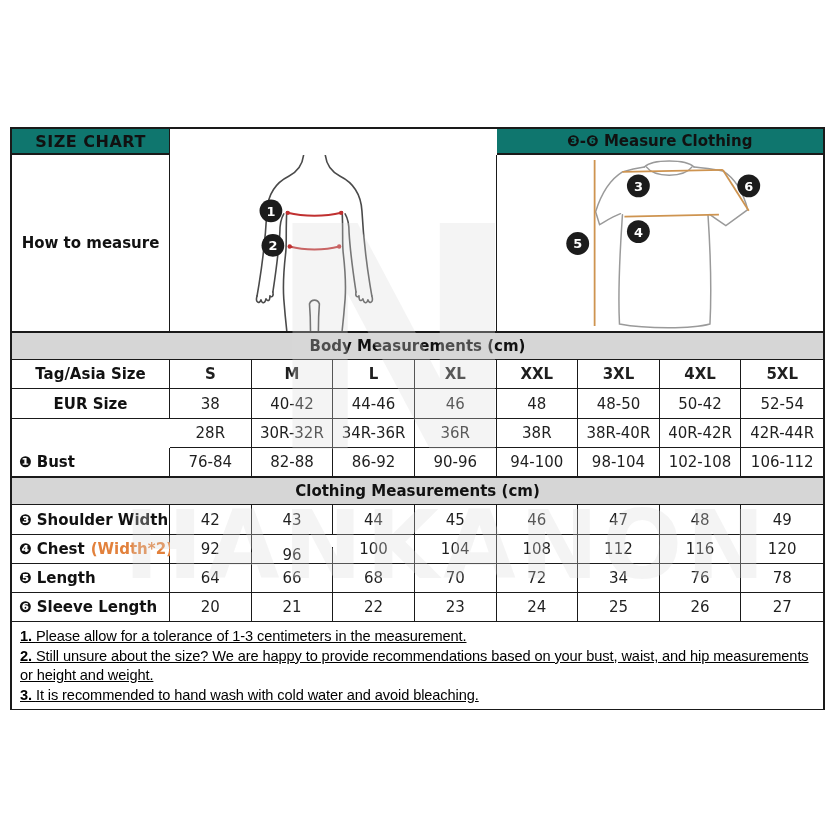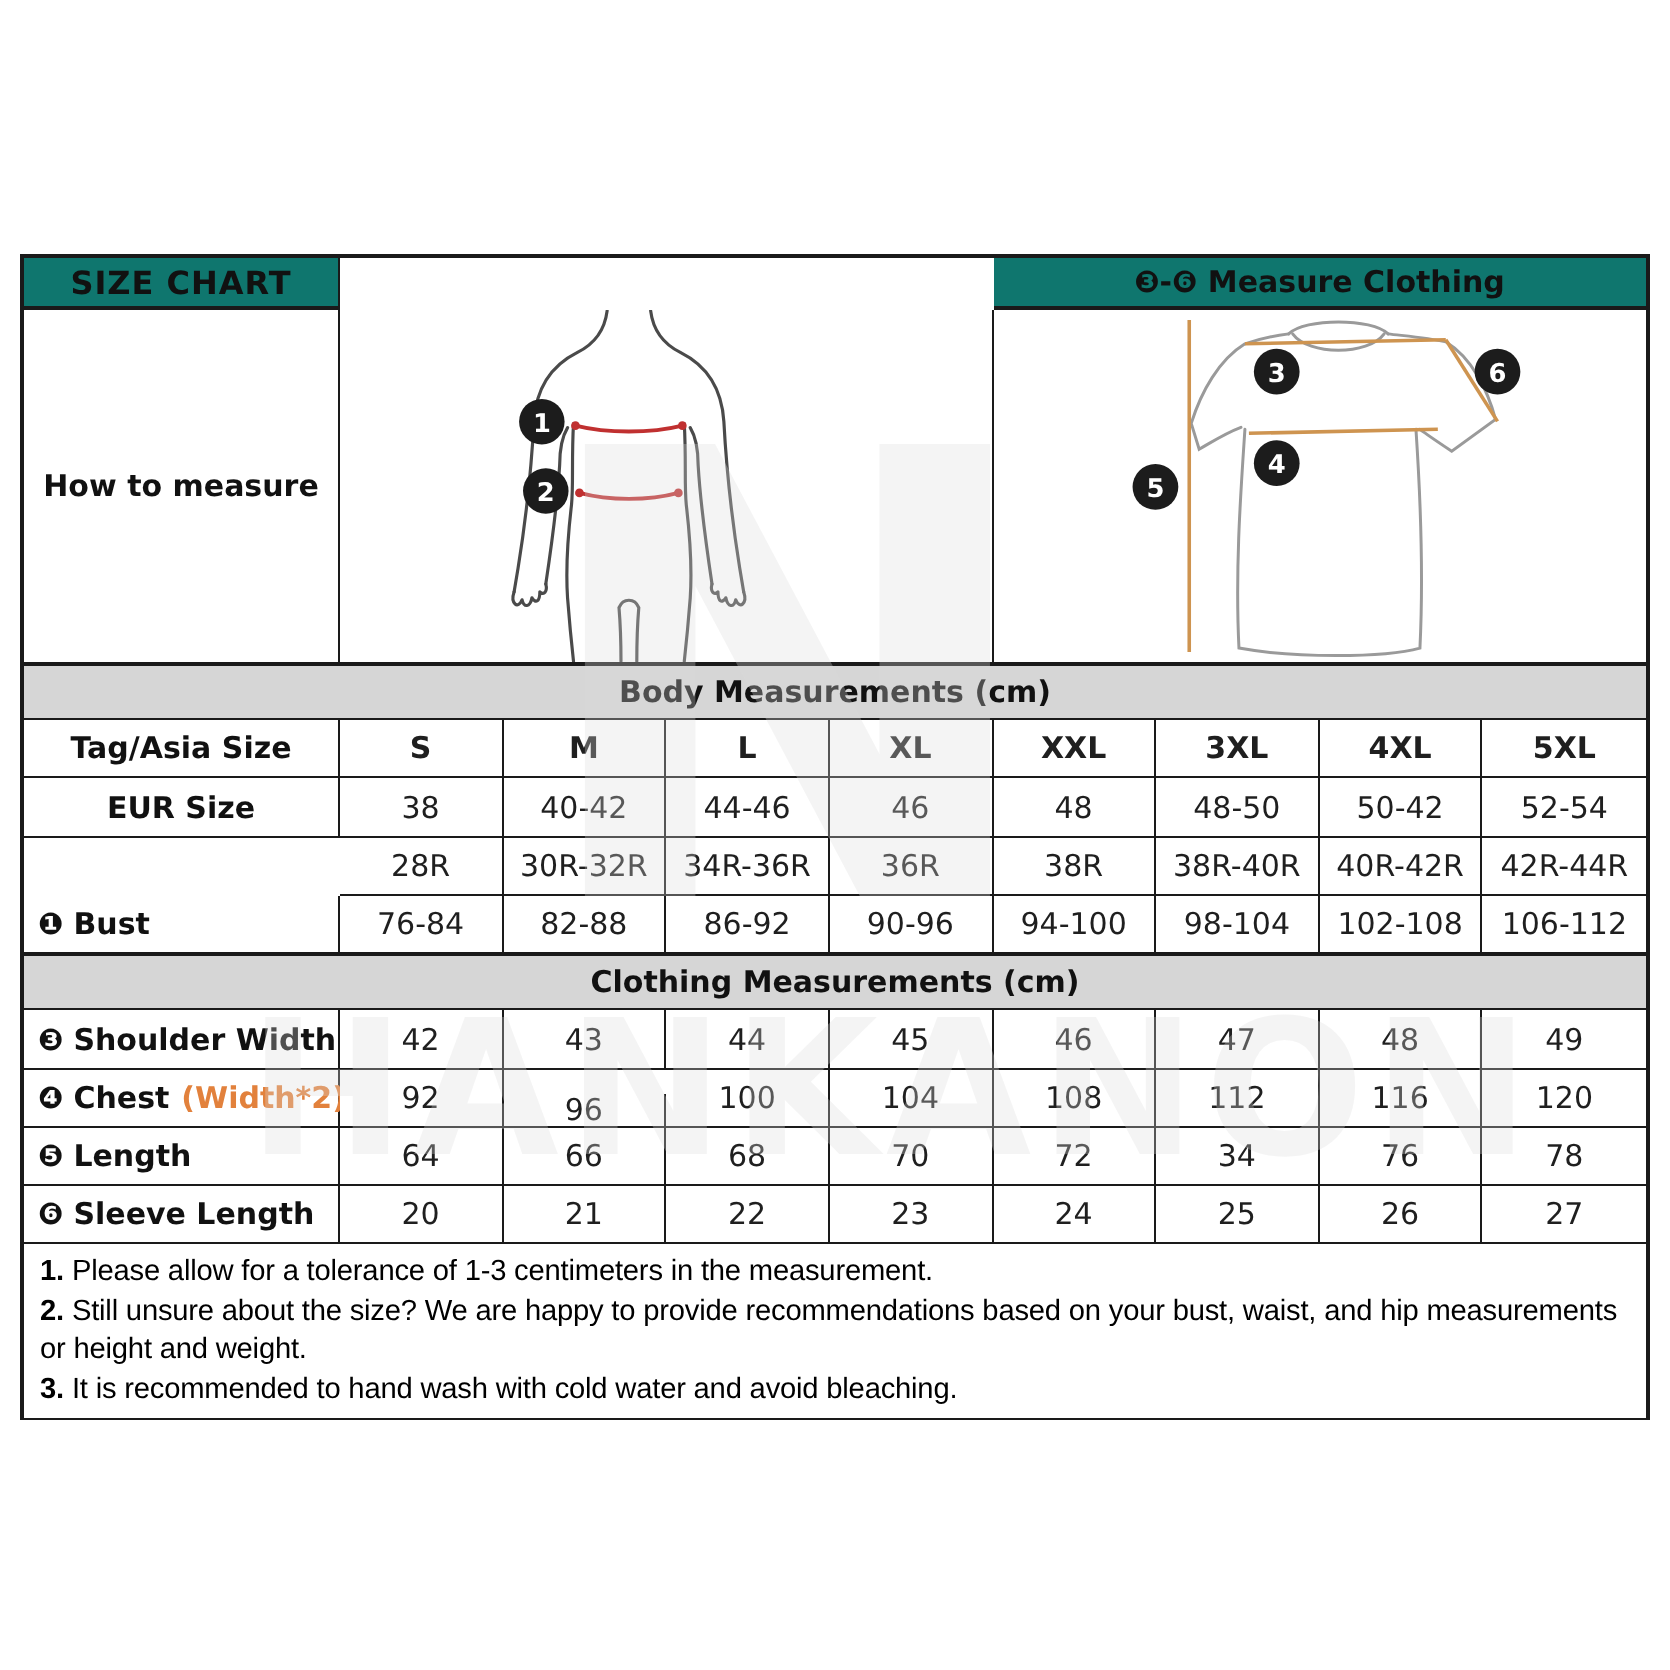--- a/index.html
+++ b/index.html
@@ -10,21 +10,21 @@
       border:2px solid #1a1a1a;box-sizing:border-box;background:#fff;}
 
   .grid{position:relative;width:100%;height:100%;display:grid;
       grid-template-columns:158px repeat(8,1fr);
       grid-template-rows:26px 177px 28px 29px 30px 29px 29px 28px 30px 29px 29px 29px 1fr;}
 
   .cell{border-right:1px solid #1a1a1a;border-bottom:1px solid #1a1a1a;
       display:flex;align-items:center;justify-content:center;
       font-size:15px;background:#fff;position:relative;box-sizing:border-box;}
   .no-r{border-right:none;}
-  .no-b{border-bottom:none;}
+  .no-b{border-bottom:none;text-decoration:underline;}
 
   .hdr{background:#0f766e;font-weight:bold;border-bottom-width:2px;}
   .section-hdr{background:#d6d6d6;font-weight:bold;border-top:1px solid #1a1a1a;}
   .size-chart{font-size:16px;letter-spacing:.5px;}
 
   .label-cell{font-weight:bold;}
   .label-left{justify-content:flex-start;padding-left:7px;}
   .marker-glyph{font-size:15px;margin-right:5px;}
   .suffix{font-weight:bold;margin-left:6px;}
   .val{color:#1f1f1f;}

